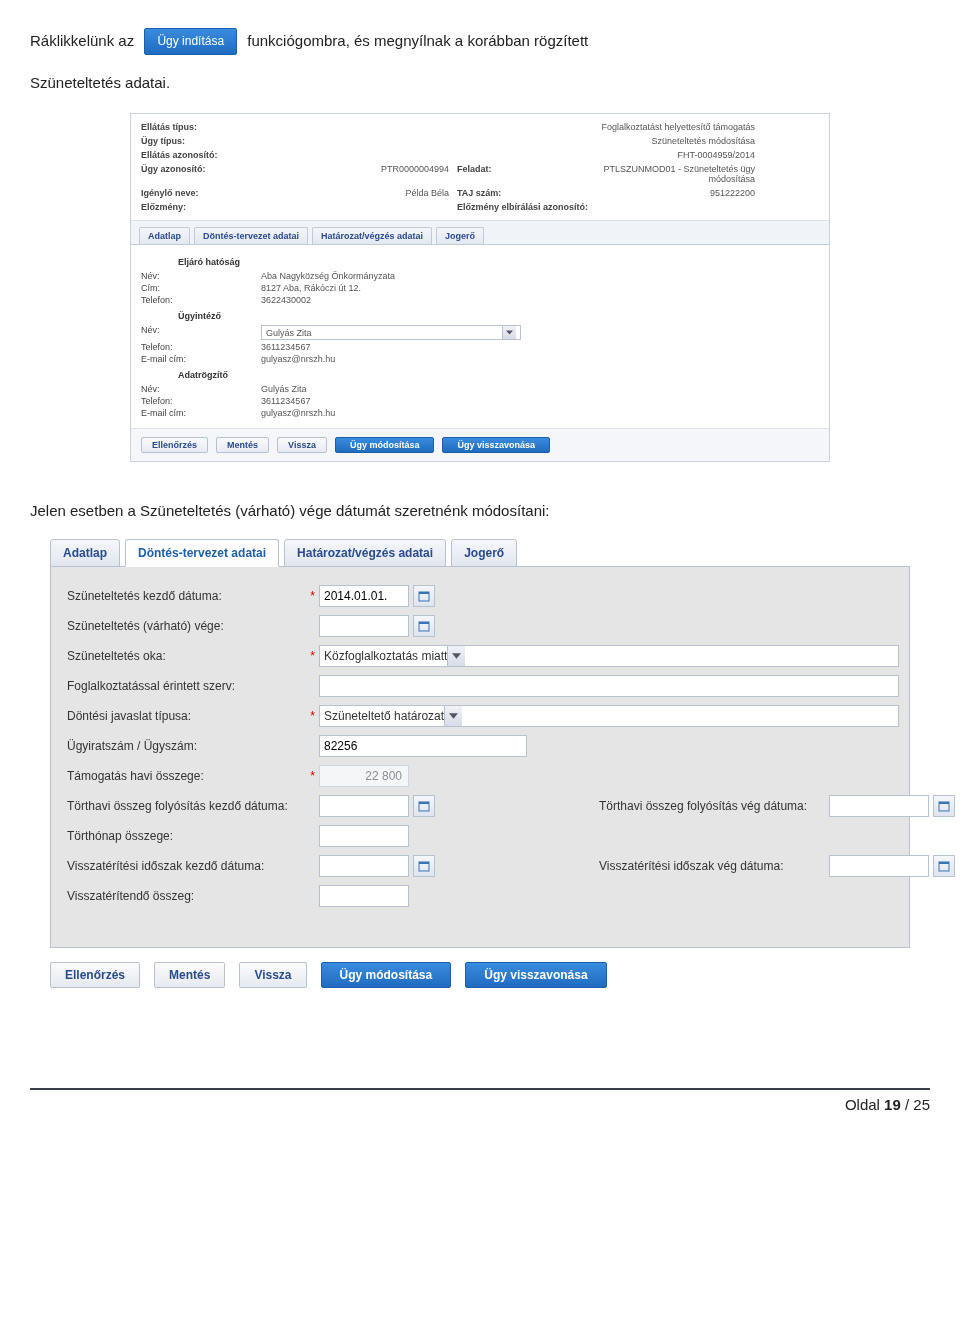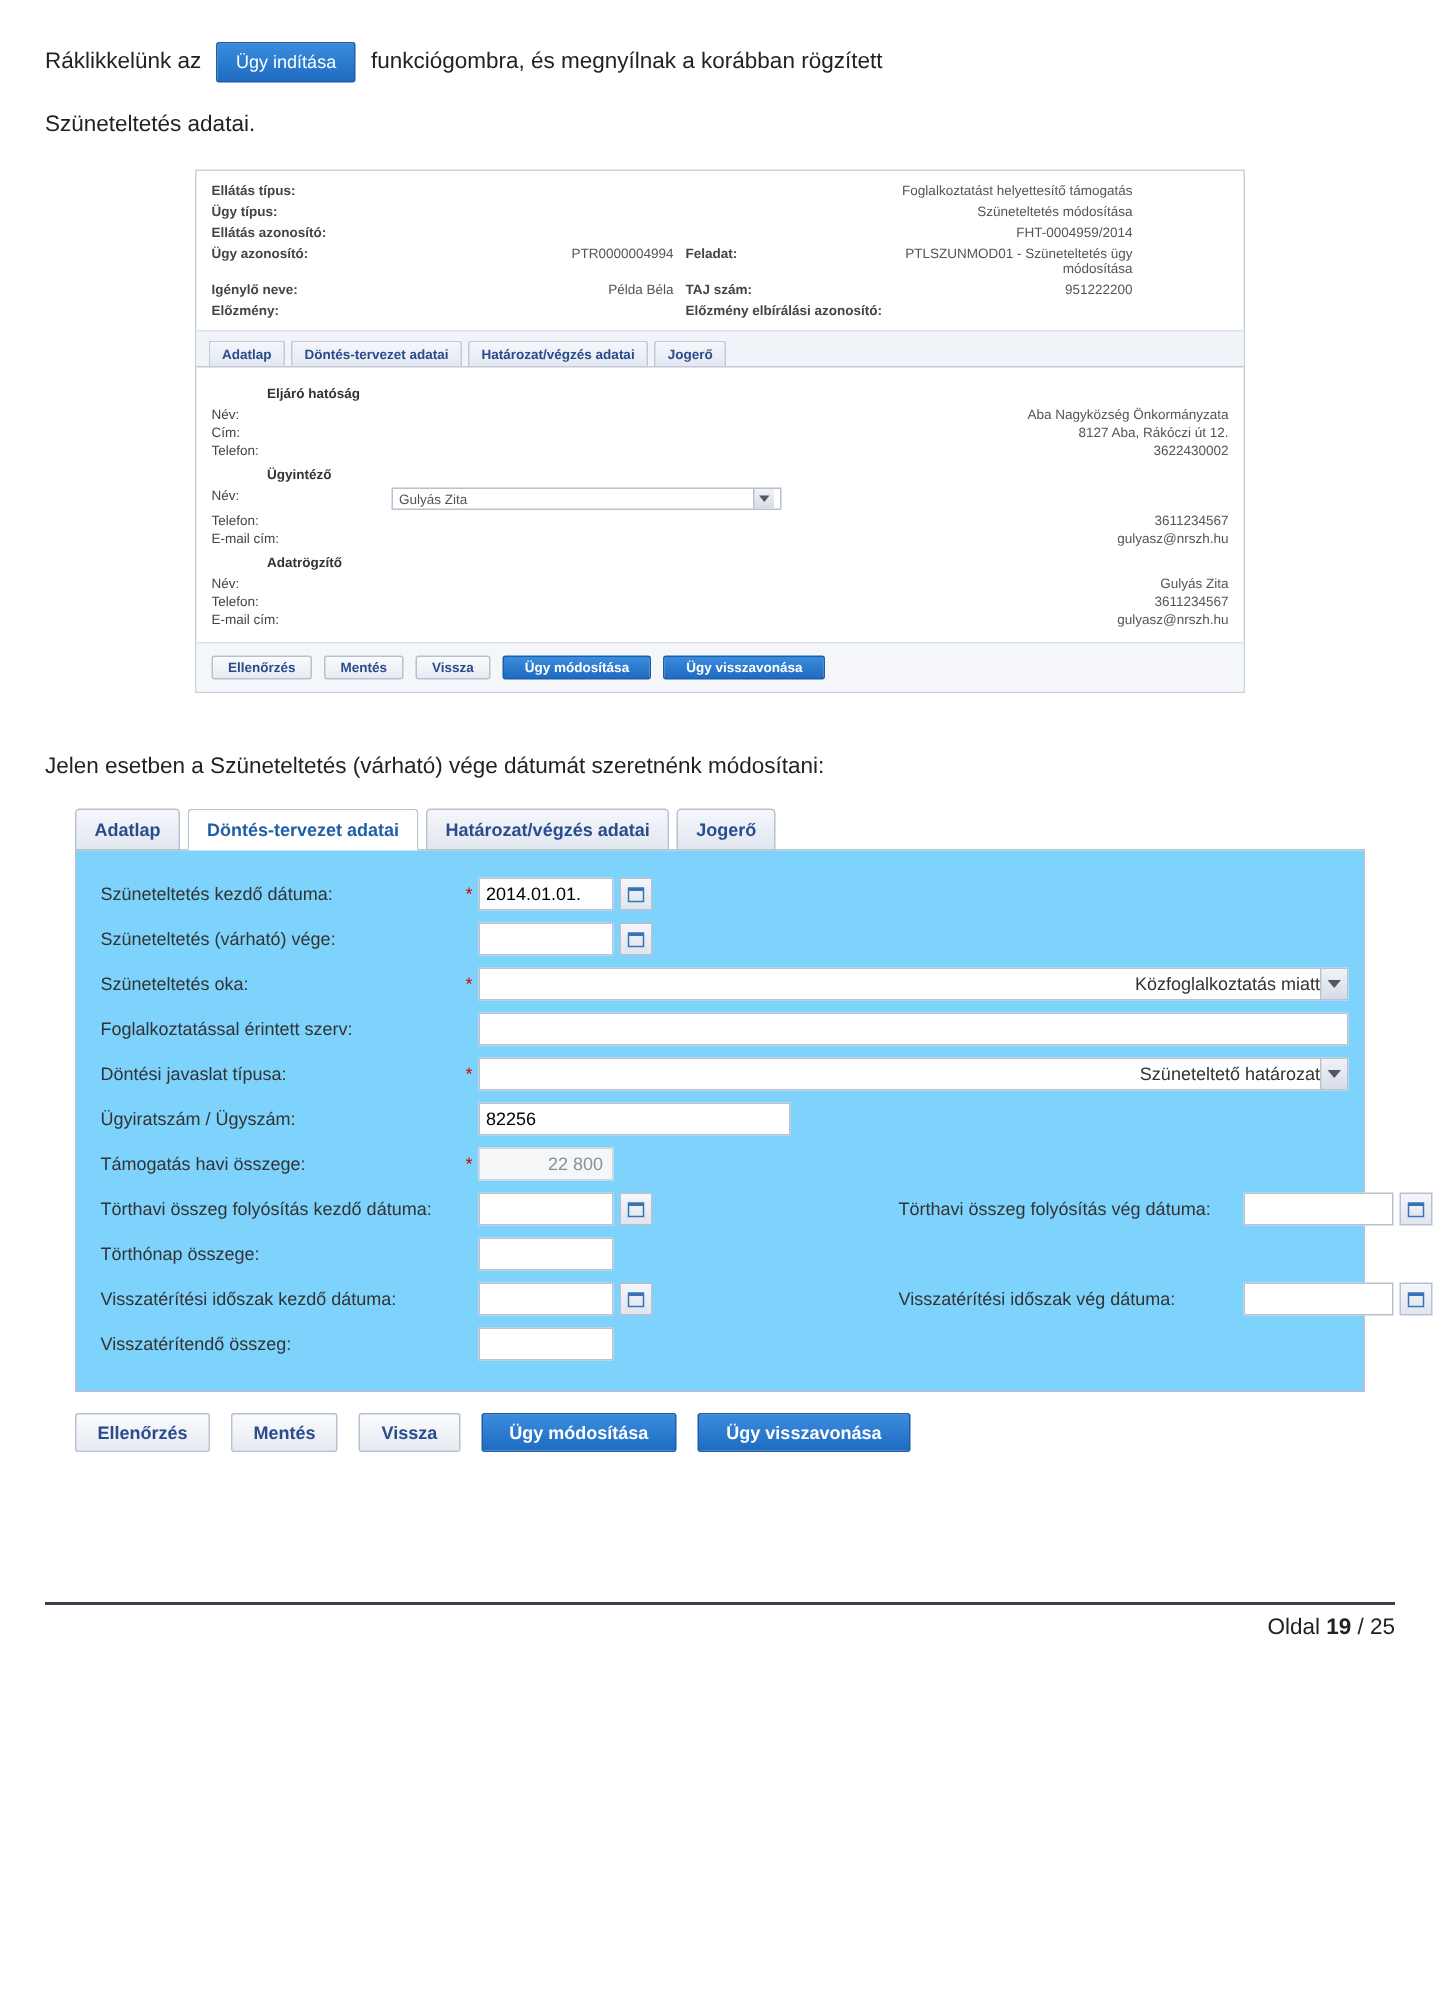--- a/index.html
+++ b/index.html
@@ -62,21 +62,21 @@
     border-bottom: none;
     padding: 3px 8px;
     color: #2a4b8d;
     font-weight: bold;
     border-radius: 2px 2px 0 0;
   }
   .body1 { padding: 6px 10px 10px 10px; border-top: 1px solid #c0cad9; }
   .sect-h { font-weight: bold; margin: 6px 0 4px 0; color: #333; padding-left: 37px; }
   .kv { display: grid; grid-template-columns: 110px auto; gap: 2px 10px; }
   .kv .k { color: #444; }
-  .kv .v { color: #555; text-align: right; }
+  .kv .v { color: #555; }
   .combo1 {
     border: 1px solid #b8c1d1;
     height: 15px;
     width: 260px;
     padding: 0 4px;
     font-size: 9px;
     background: #fff;
     display: flex; align-items: center; justify-content: space-between;
   }
   .combo1 .arrow {
@@ -128,22 +128,22 @@
     margin-bottom:-1px;
   }
   .tabs2 .tab2.active {
     background:#fff;
     border-bottom:1px solid #fff;
     color:#1f5fa8;
   }
   .form2 {
     border:1px solid #b8c1d1;
     border-top:none;
-    padding:14px 16px 16px 16px;
-    background:#7dd3fc;
+    padding:14px 16px 36px 16px;
+    background:#e5e5e5;
   }
   .frow {
     display:grid;
     grid-template-columns: 240px 12px 220px 60px 230px 140px;
     align-items:center;
     height:30px;
   }
   .frow .flabel { white-space:nowrap; }
   .frow .req { color:#d00; text-align:right; padding-right:4px; }
   .frow .ctrl { display:flex; align-items:center; gap:4px; }
@@ -155,21 +155,21 @@
     text-align:right; padding:0 6px; font-size:12px;
   }
   .wide-input {
     width: 580px; height:22px; border:1px solid #b8c1d1; padding:0 4px; font-size:12px;
   }
   .med-input {
     width: 160px; height:22px; border:1px solid #b8c1d1; padding:0 4px; font-size:12px;
   }
   .combo2 {
     width: 580px; height:22px; border:1px solid #b8c1d1; background:#fff;
-    display:flex; align-items:center; justify-content:flex-end; padding-left:4px;
+    display:flex; align-items:center; justify-content:flex-start; padding-left:4px;
     font-size:12px;
   }
   .combo2 .arrow2 {
     width:18px; height:20px; background:linear-gradient(#f0f2f6,#d6dce7);
     border-left:1px solid #b8c1d1; display:inline-flex; align-items:center; justify-content:center;
   }
   .combo2 .arrow2 svg { width:9px; height:6px; }
   .cal-btn {
     width:22px; height:22px; border:1px solid #b8c1d1; background:linear-gradient(#f4f6fa,#dfe5ef);
     display:inline-flex; align-items:center; justify-content:center;

